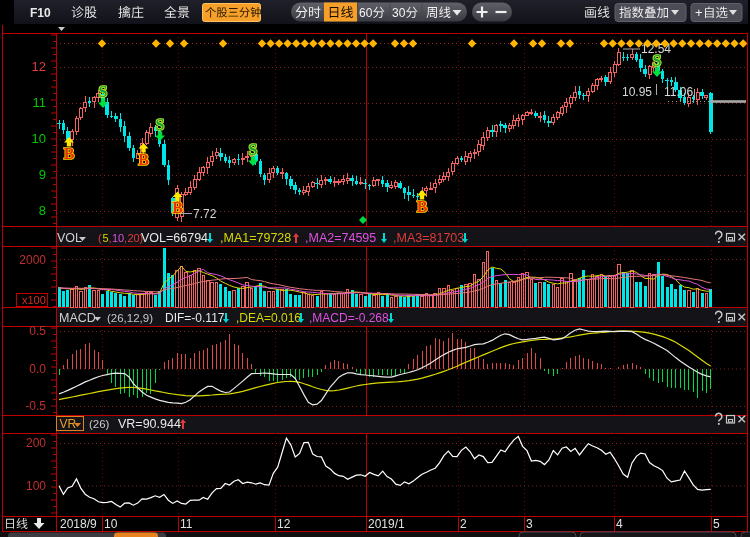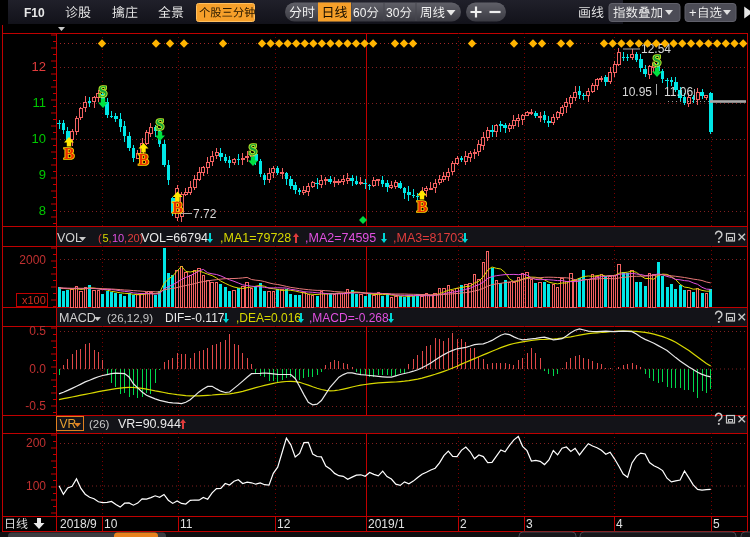--- a/index.html
+++ b/index.html
@@ -1,16 +1,16 @@
 <!DOCTYPE html>
 <html><head><meta charset="utf-8"><style>
 html,body{margin:0;padding:0;background:#000;width:750px;height:537px;overflow:hidden}
 *{box-sizing:border-box}
 #wrap{position:relative;width:750px;height:537px;font-family:"Liberation Sans",sans-serif}
-#tb{position:absolute;left:8px;top:0;width:615px;height:25px;background:linear-gradient(#20202a,#12121a);border-bottom:1px solid #000}
+#tb{position:absolute;left:14px;top:0;width:734px;height:25px;background:linear-gradient(#20202a,#12121a);border-bottom:1px solid #000}
 #chart{position:absolute;left:0;top:0}
 </style></head><body>
 <div id="wrap">
 <svg id="chart" width="750" height="537" style="top:0">
       <rect x="0" y="0" width="750" height="537" fill="#000"></rect>
       <line x1="2.5" y1="25.0" x2="2.5" y2="531.0" stroke="#c00000" stroke-width="1"></line>
       <line x1="56.5" y1="33.0" x2="56.5" y2="531.0" stroke="#c00000" stroke-width="1"></line>
       <line x1="747.5" y1="33.0" x2="747.5" y2="531.0" stroke="#c00000" stroke-width="1"></line>
       <line x1="2.0" y1="33.5" x2="748.0" y2="33.5" stroke="#c00000" stroke-width="1"></line>
       <line x1="2.0" y1="226.5" x2="748.0" y2="226.5" stroke="#c00000" stroke-width="1"></line>

